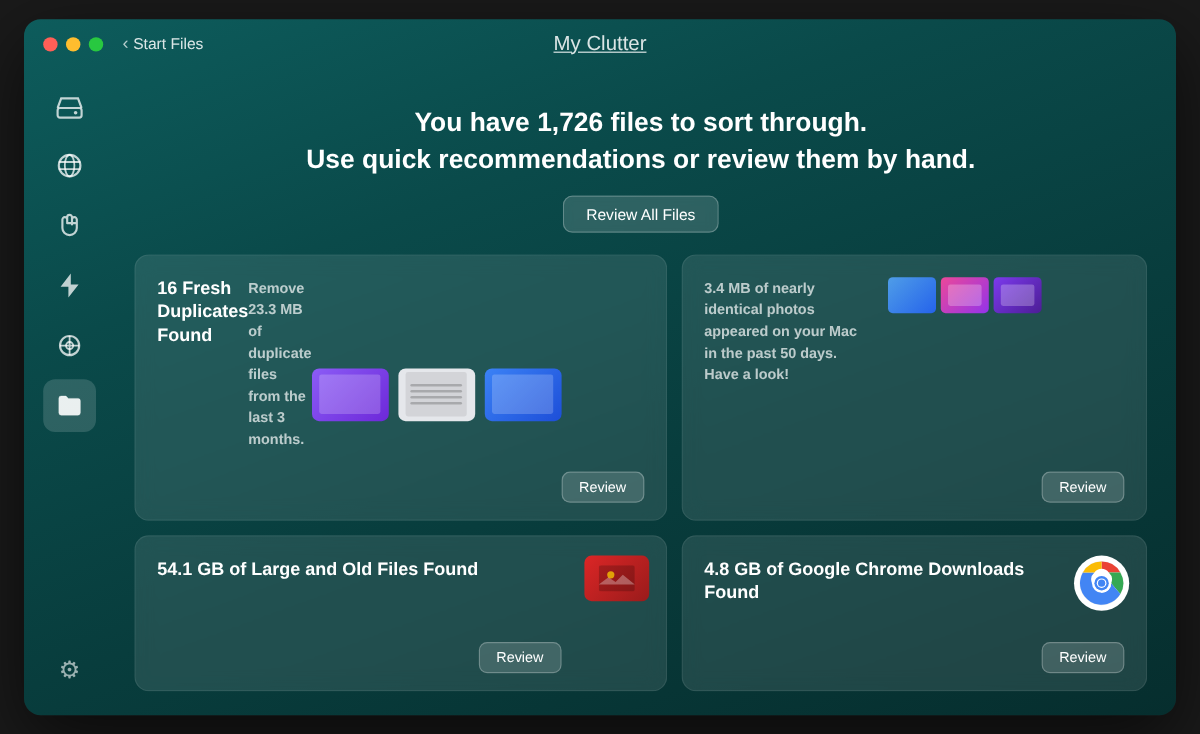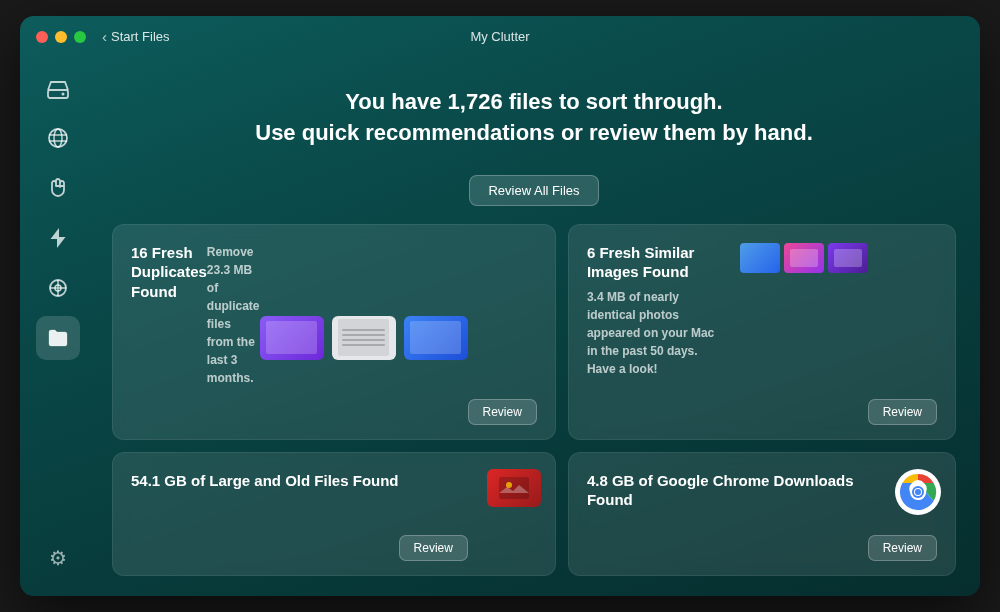--- a/index.html
+++ b/index.html
@@ -64,22 +64,23 @@
     .back-btn .chevron {
       font-size: 15px;
       color: rgba(255,255,255,0.7);
     }
 
     .window-title {
       position: absolute;
       left: 50%;
       transform: translateX(-50%);
       color: rgba(255,255,255,0.85);
-      font-size: 13px;
+      font-size: 17px;
       font-weight: 500;
+      text-decoration: underline;
     }
 
     
     .sidebar {
       position: absolute;
       left: 0;
       top: 0;
       bottom: 0;
       width: 76px;
       display: flex;
@@ -128,21 +129,21 @@
     }
 
     .hero-title {
       color: #ffffff;
       font-size: 22px;
       font-weight: 700;
       line-height: 1.4;
     }
 
     .review-btn {
-      margin-top: 26px;
+      margin-top: 14px;
       display: inline-block;
       background: rgba(255,255,255,0.15);
       border: 1px solid rgba(255,255,255,0.25);
       color: #ffffff;
       font-size: 13px;
       font-weight: 500;
       padding: 7px 18px;
       border-radius: 8px;
       cursor: pointer;
       backdrop-filter: blur(4px);
@@ -453,21 +454,20 @@
           <div class="thumb thumb-blue">
             <div class="thumb-inner-doc"></div>
           </div>
         </div>
         <button class="card-review-btn">Review</button>
       </div>
 
       <div class="card">
         <div class="card-header">
           <div>
-            <div class="card-title">6 Fresh Similar Images Found</div>
             <div class="card-desc">3.4 MB of nearly identical photos appeared on your Mac in the past 50 days. Have a look!</div>
           </div>
           <div class="header-thumbs">
             <div class="header-thumb ht-blue"></div>
             <div class="header-thumb ht-pink">
               <div class="ht-inner"></div>
             </div>
             <div class="header-thumb ht-dark">
               <div class="ht-inner"></div>
             </div>

